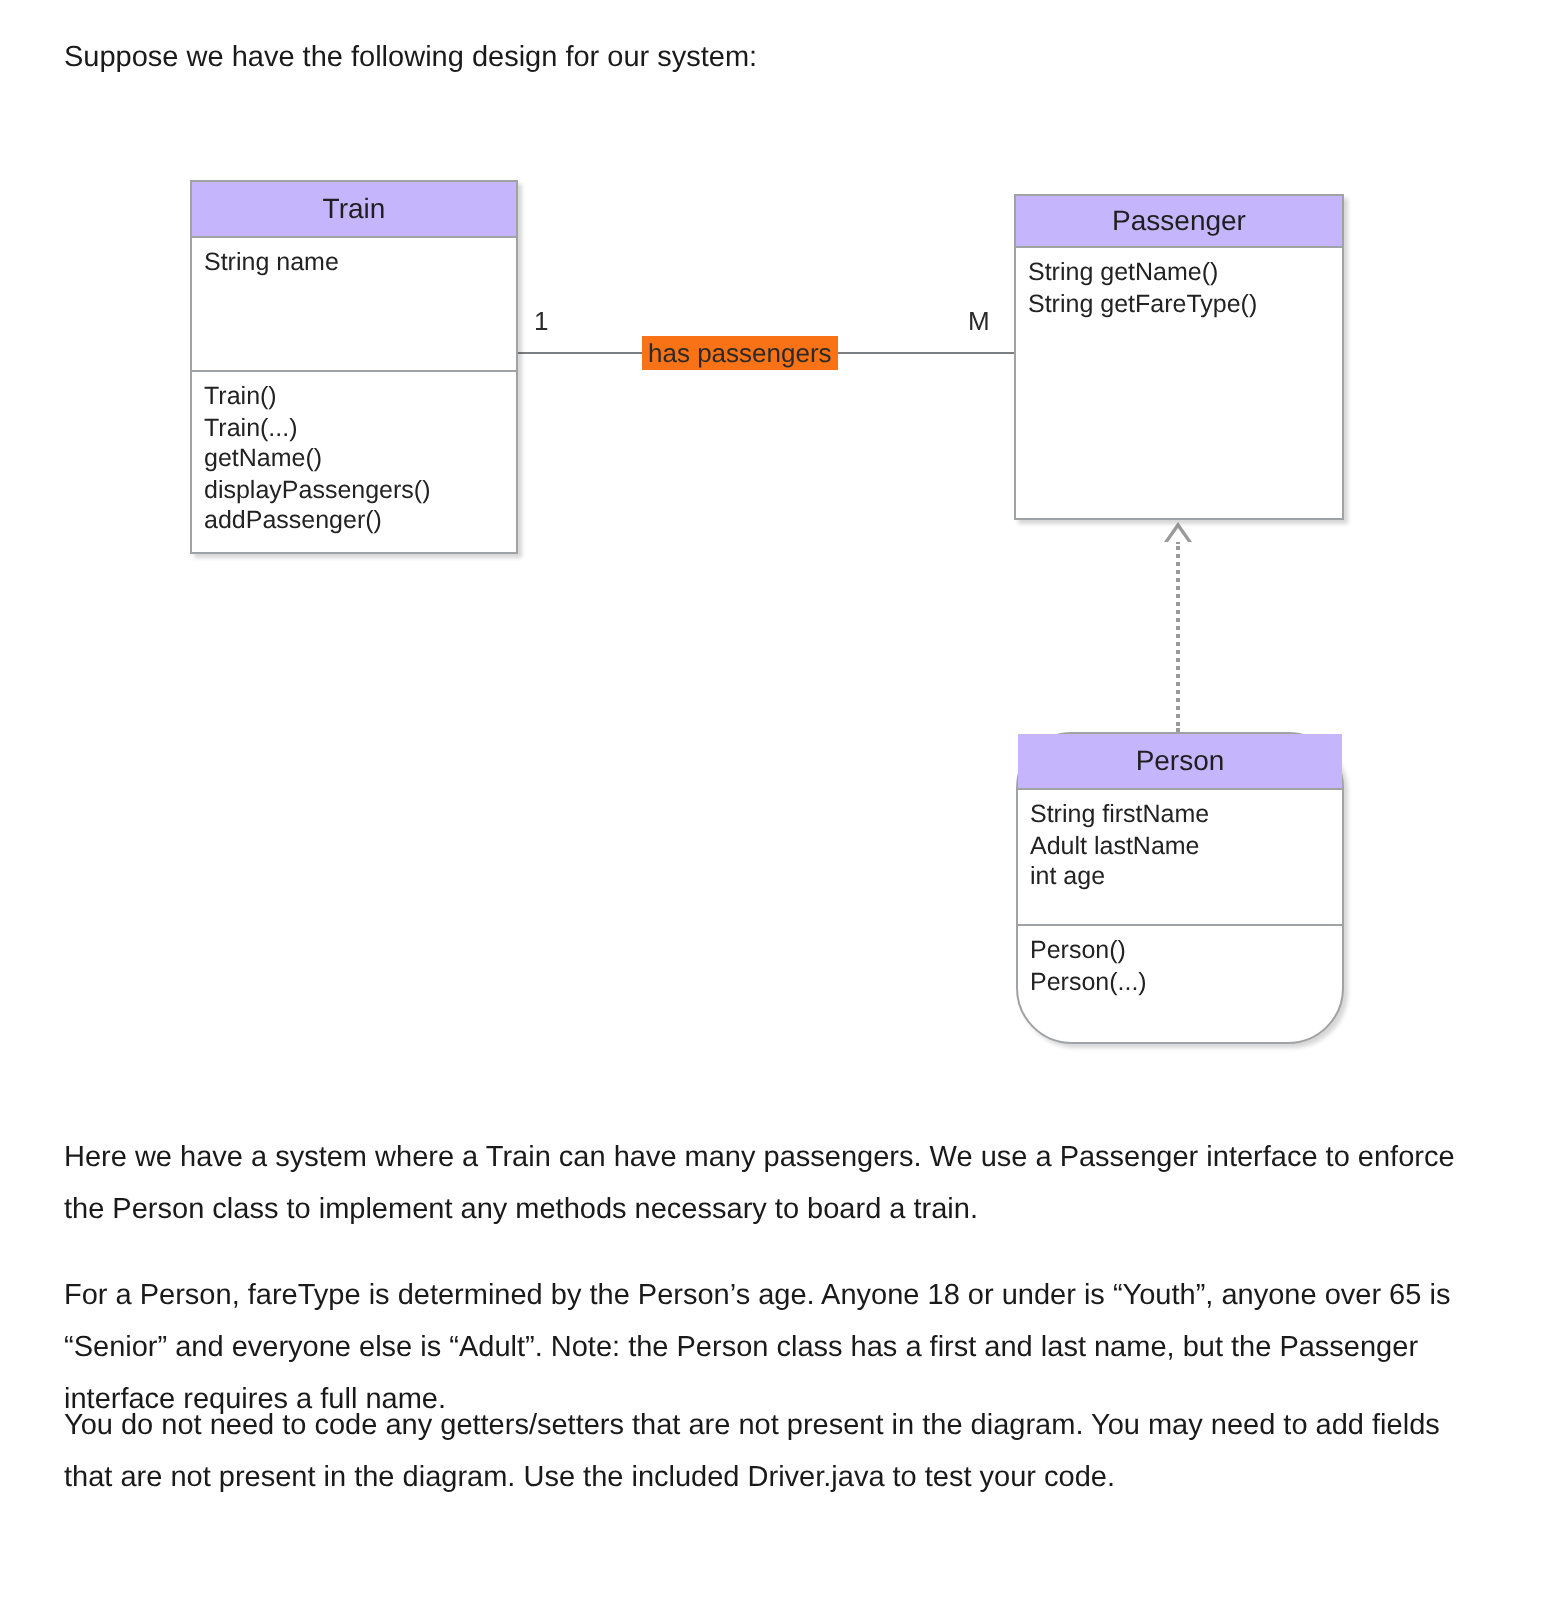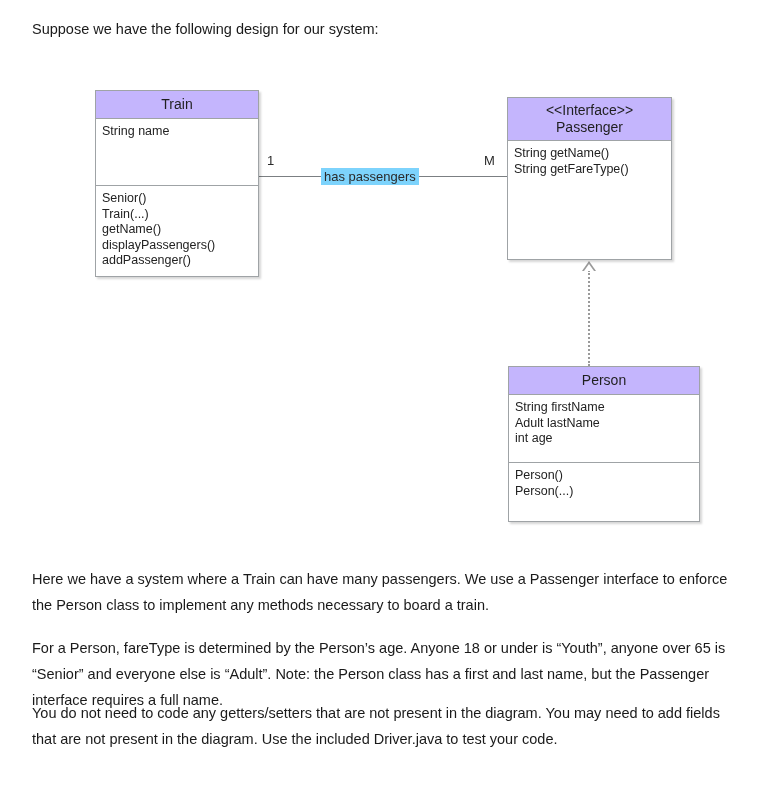--- a/index.html
+++ b/index.html
@@ -80,37 +80,37 @@
   #train-box  { left: 95px;  top: 10px;  width: 164px; height: 187px; }
   #train-box .attrs   { height: 66px; }
   #train-box .methods { height: 87px; }
 
   
   #passenger-box { left: 507px; top: 17px; width: 165px; height: 163px; }
   #passenger-box .uml-header { padding-top: 4px; padding-bottom: 4px; }
   #passenger-box .methods { height: 113px; }
 
   
-  #person-box { left: 508px; top: 286px; width: 192px; height: 156px; }
+  #person-box { left: 508px; top: 286px; width: 164px; height: 156px; border-radius: 28px; }
   #person-box .attrs   { height: 67px; }
   #person-box .methods { height: 60px; }
 
   
   .assoc-line {
     position: absolute;
     left: 259px;
     top: 96px;
     width: 248px;
     height: 1px;
     background: #7b7f82;
   }
   .assoc-label {
     position: absolute;
     top: 88px;
-    background: #7dd3fc;
+    background: #f97316;
     padding: 0 3px;
     font-size: 13px;
     line-height: 17px;
     color: #2a2a2a;
     white-space: nowrap;
   }
   #assoc-name { left: 321px; }
   #mult-left {
     position: absolute;
     left: 267px;
@@ -175,31 +175,30 @@
   <div class="realize-head"></div>
 
   <div class="uml-box" id="train-box">
     <div class="uml-header">
       <div>Train</div>
     </div>
     <div class="uml-compartment attrs">
       <div class="row">String name</div>
     </div>
     <div class="uml-compartment methods divider">
-      <div class="row">Senior()</div>
+      <div class="row">Train()</div>
       <div class="row">Train(...)</div>
       <div class="row">getName()</div>
       <div class="row">displayPassengers()</div>
       <div class="row">addPassenger()</div>
     </div>
   </div>
 
   <div class="uml-box" id="passenger-box">
     <div class="uml-header">
-      <div>&lt;&lt;Interface&gt;&gt;</div>
       <div>Passenger</div>
     </div>
     <div class="uml-compartment methods">
       <div class="row">String getName()</div>
       <div class="row">String getFareType()</div>
     </div>
   </div>
 
   <div class="uml-box" id="person-box">
     <div class="uml-header">

